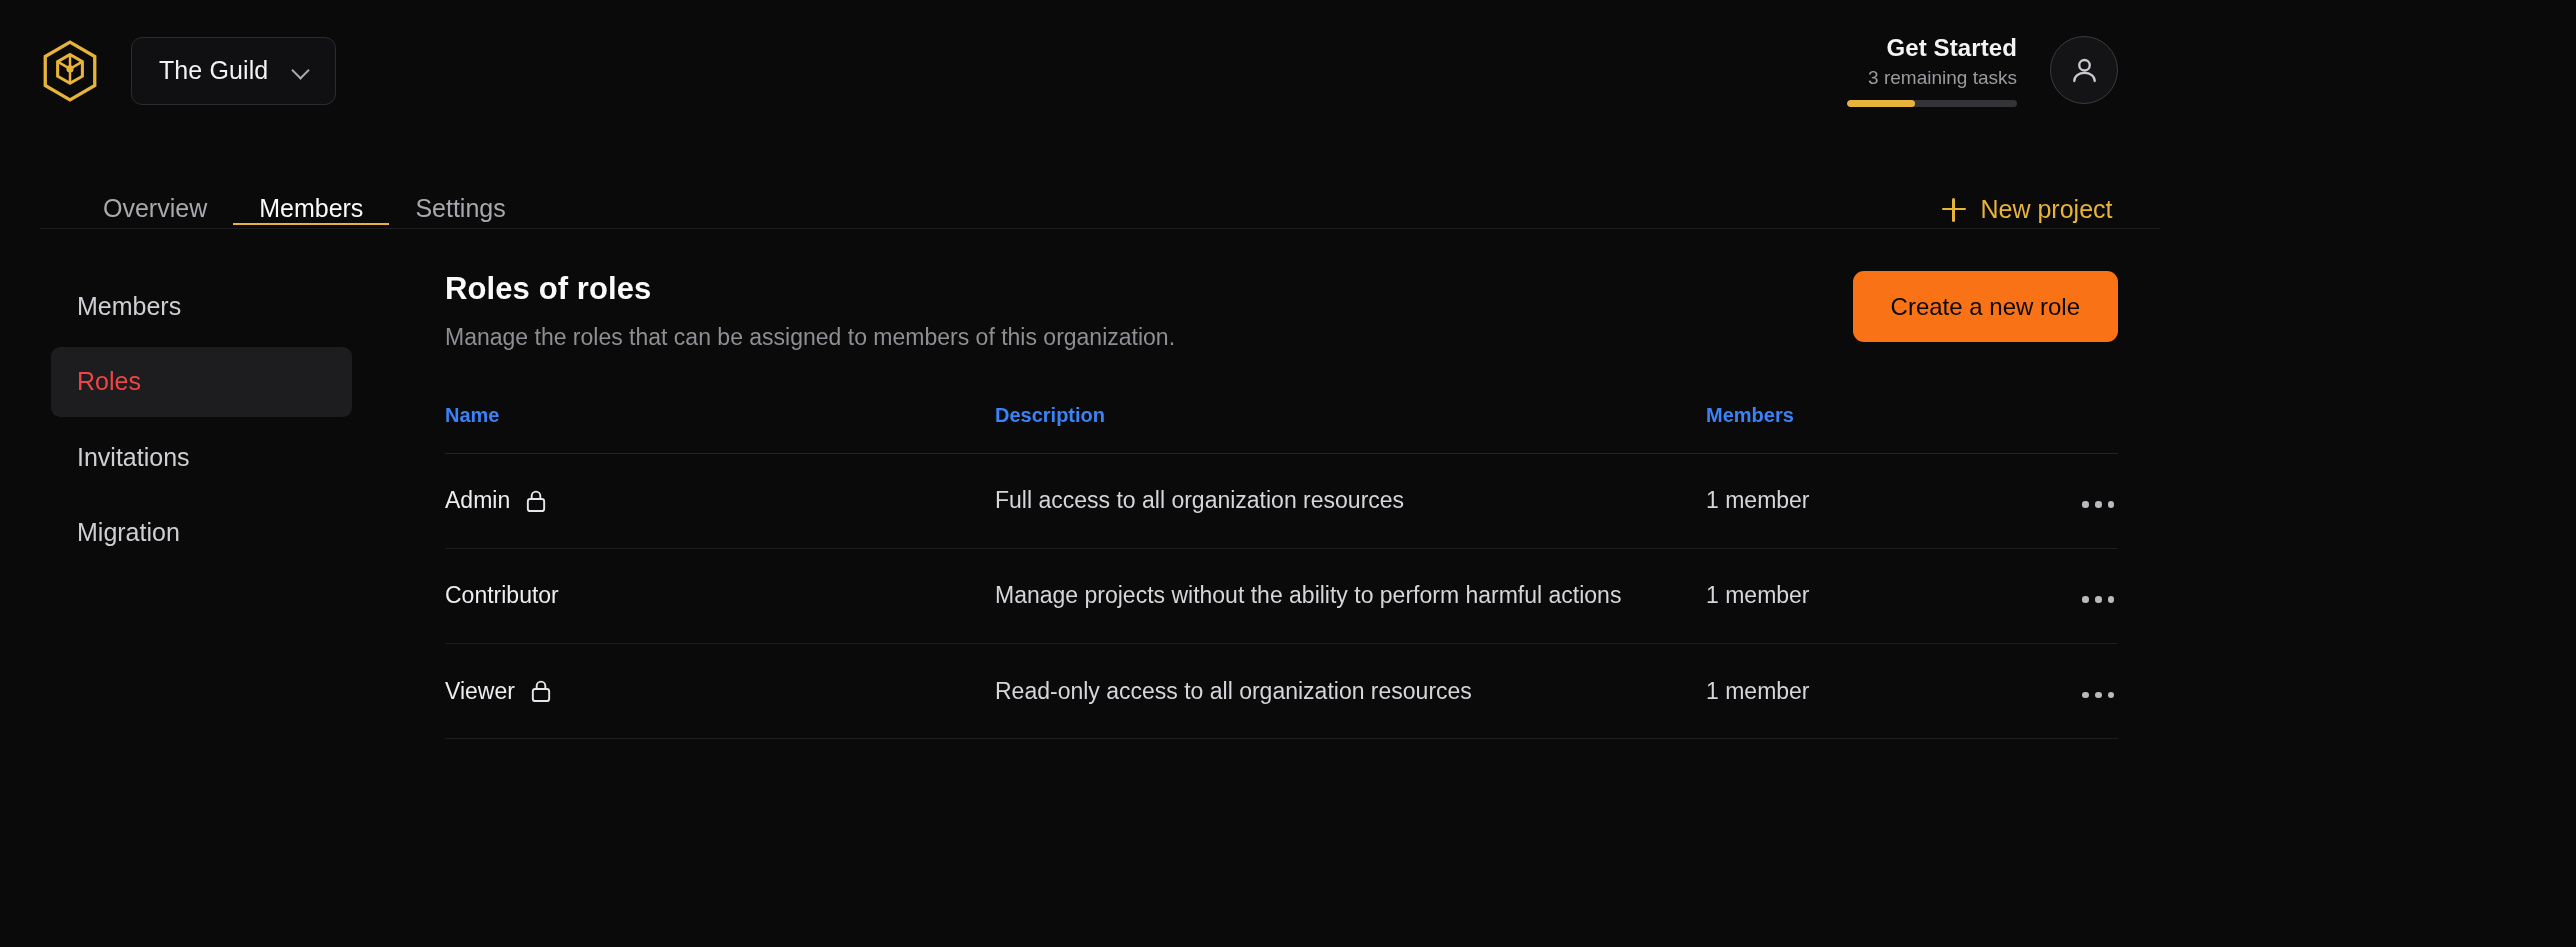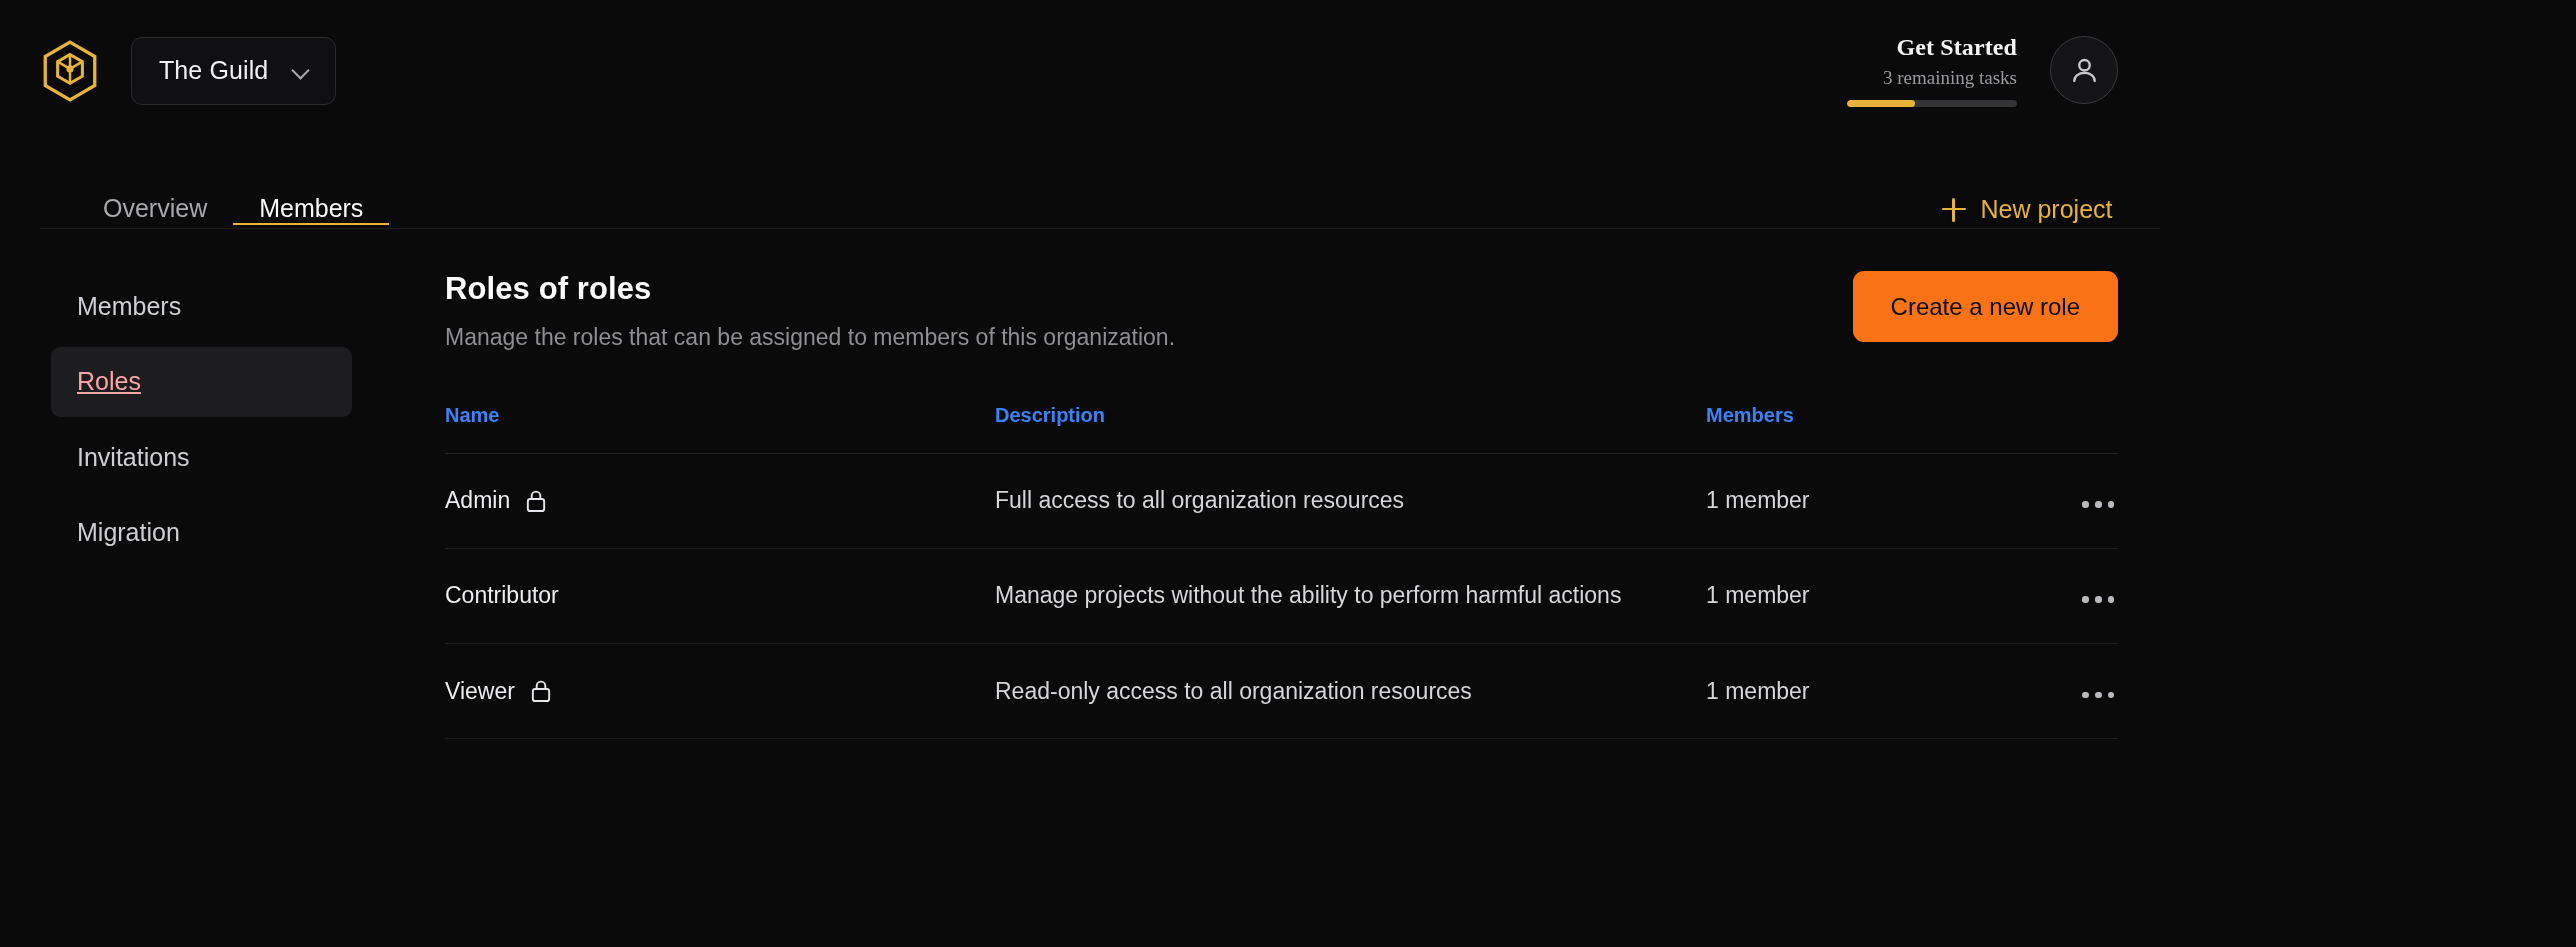--- a/index.html
+++ b/index.html
@@ -79,21 +79,20 @@
     gap: 33px;
   }
 
   .get-started {
     text-align: right;
     display: flex;
     flex-direction: column;
     align-items: flex-end;
     gap: 5.5px;
     cursor: pointer;
-    font-family: Liberation Serif, serif;
   }
   .get-started .gs-title {
     font-size: 24px;
     font-weight: bold;
     color: #f4f4f5;
     letter-spacing: 0.1px;
   }
   .get-started .gs-sub {
     font-size: 19px;
     color: #9a9a9f;
@@ -202,22 +201,21 @@
     display: flex;
     align-items: center;
     padding: 0 26px;
     border-radius: 9.2px;
     font-size: 25px;
     color: #cfcfd3;
     cursor: pointer;
   }
   .side-item.active {
     background: #1d1d20;
-    color: #fca5a5;
-    text-decoration: underline;
+    color: #ef4444;
   }
 
   .content {
     flex: 1 1 auto;
     padding: 42px 42px 0 42px;
     min-width: 0;
   }
 
   .content-head {
     display: flex;
@@ -341,20 +339,23 @@
     </div>
   </div>
 
   <div class="navrow">
     <div class="tabs">
       <div class="tab">
         <span>Overview</span>
       </div>
       <div class="tab active">
         <span>Members</span>
+      </div>
+      <div class="tab">
+        <span>Settings</span>
       </div>
     </div>
 
     <div class="new-project">
       <span class="plus"></span>
       <span>New project</span>
     </div>
   </div>
 
   <div class="body">

